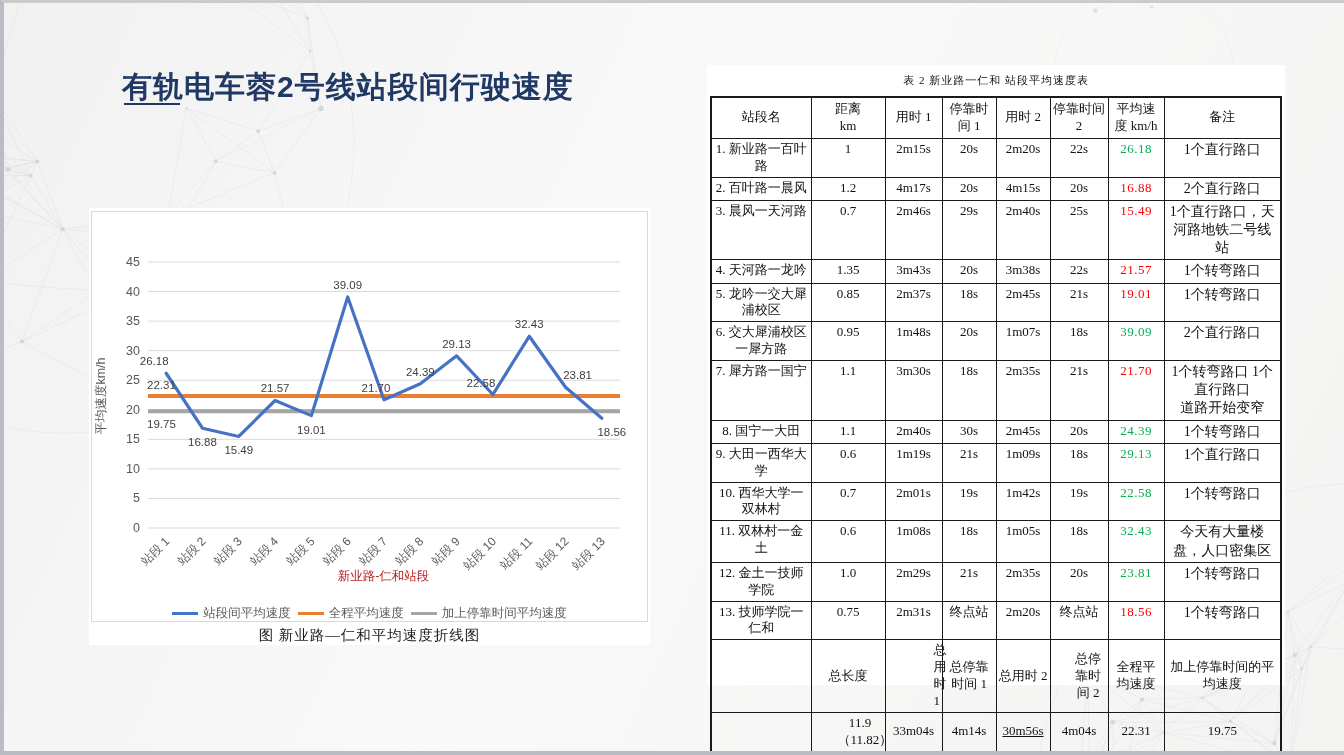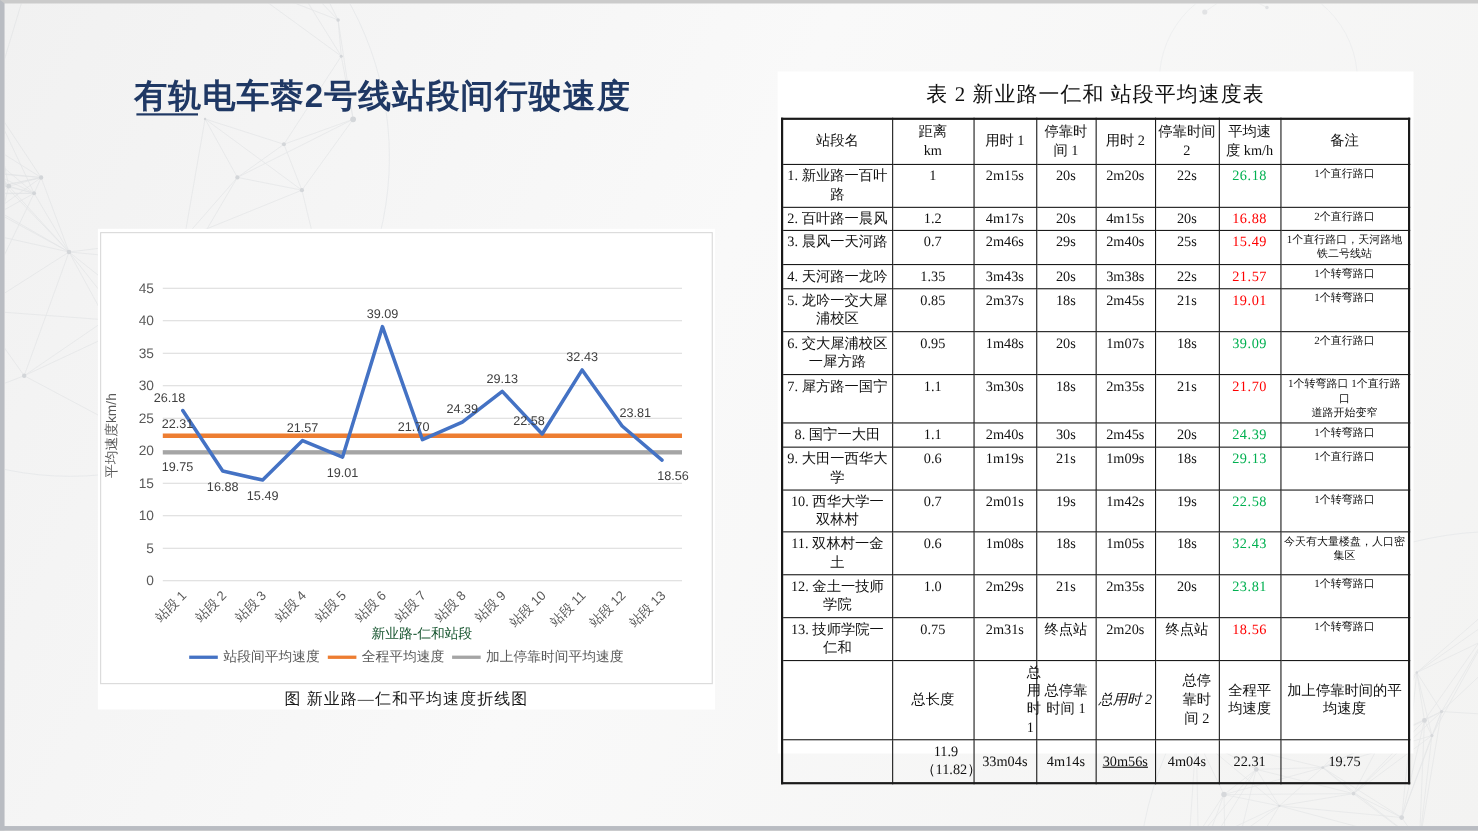--- a/index.html
+++ b/index.html
@@ -11,34 +11,34 @@
     font-family:"Liberation Sans",sans-serif;
   }
   .bg-decor { position:absolute; left:0; top:0; width:100%; height:100%; pointer-events:none; }
 
   .page-title { position:absolute; left:118px; top:48px; font-size:30px; font-weight:bold; color:#1f3864; letter-spacing:1px;margin-top:16px; }
   .title-underline { position:absolute; left:120px; top:100px; width:56px; height:2px; background:#1f3864; }
 
   .chart-card { position:absolute; left:85px; top:205px; width:561px; height:437px; background:#ffffff; }
   .chart-box { position:absolute; left:2px; top:3px; width:557px; height:411px; border:1px solid #d9d9d9; background:#fff; padding-top:4px; }
   .chart-box svg { display:block; }
-  .x-axis-title { text-align:center; font-size:12.5px; color:#14532d; height:16px; margin-top:-6px; padding-left:28px; }
-  .legend-row { display:flex; justify-content:center; align-items:center; gap:7px; margin-top:5px; font-size:12.5px; color:#595959; }
+  .x-axis-title { text-align:center; font-size:12.5px; color:#b91c1c; height:16px; margin-top:-6px; padding-left:28px; }
+  .legend-row { display:flex; justify-content:center; align-items:center; gap:7px; margin-top:21px; font-size:12.5px; color:#595959; }
   .legend-item { display:flex; align-items:center; gap:5px; white-space:nowrap; }
   .legend-swatch { display:inline-block; width:26px; height:3.5px; }
   .chart-caption { position:absolute; left:0; top:418px; width:100%; text-align:center; font-size:14.5px; color:#1a1a1a; font-family:"Liberation Serif",serif; letter-spacing:1px; }
 
   .table-card { position:absolute; left:703px; top:62px; width:578px; height:620px; background:#ffffff; }
-  .table-title { text-align:center; font-size:19px; color:#111; font-family:"Liberation Serif",serif; margin-top:8px; letter-spacing:1px; }
+  .table-title { text-align:center; font-size:11px; color:#111; font-family:"Liberation Serif",serif; margin-top:8px; letter-spacing:1px; }
   table.data-table { border-collapse:collapse; margin:8px auto 0 auto; width:570px; table-layout:fixed;
     font-family:"Liberation Serif",serif; font-size:13px; color:#111; border:2px solid #1a1a1a; }
   table.data-table th, table.data-table td { border:1px solid #1a1a1a; text-align:center; padding:2px 2px; white-space:pre-line; line-height:1.3; }
   table.data-table thead th { font-weight:normal; padding:3px 1px; }
   table.data-table tbody td { vertical-align:top; }
-  td.remark-cell { font-size:10px; text-align:left; padding:3px 3px; line-height:1.5; }
+  td.remark-cell { font-size:14px; text-align:left; padding:3px 3px; line-height:1.5; }
   td.speed-cell { letter-spacing:0.5px; }
   tr.summary-head td { font-weight:normal; }
 </style>
 </head>
 <body>
 
 <div class="slide">
 
   <svg class="bg-decor" width="1344" height="755" id="bg-svg">
       <g opacity="0.55">
@@ -847,21 +847,21 @@
             <td>终点站</td>
             <td class="speed-cell" style="color: rgb(255, 0, 0);">18.56</td>
             <td class="remark-cell">1个转弯路口</td>
           </tr>
           <tr class="summary-head">
             <td style="vertical-align: middle;"></td>
             <td style="vertical-align: middle;">总长度</td>
             <td style="vertical-align: middle; padding-left: 48px;">总用时 1</td>
             <td style="vertical-align: middle;">总停靠
 时间 1</td>
-            <td style="vertical-align: middle; font-style: italic;">总用时 2</td>
+            <td style="vertical-align: middle;">总用时 2</td>
             <td style="vertical-align: middle; padding-left: 20px;">总停靠时
 间 2</td>
             <td style="vertical-align: middle;">全程平
 均速度</td>
             <td style="vertical-align: middle;">加上停靠时间的平
 均速度</td>
           </tr>
           <tr class="summary-vals">
             <td style="vertical-align: middle;"></td>
             <td style="vertical-align: middle; padding-left: 26px;">11.9

